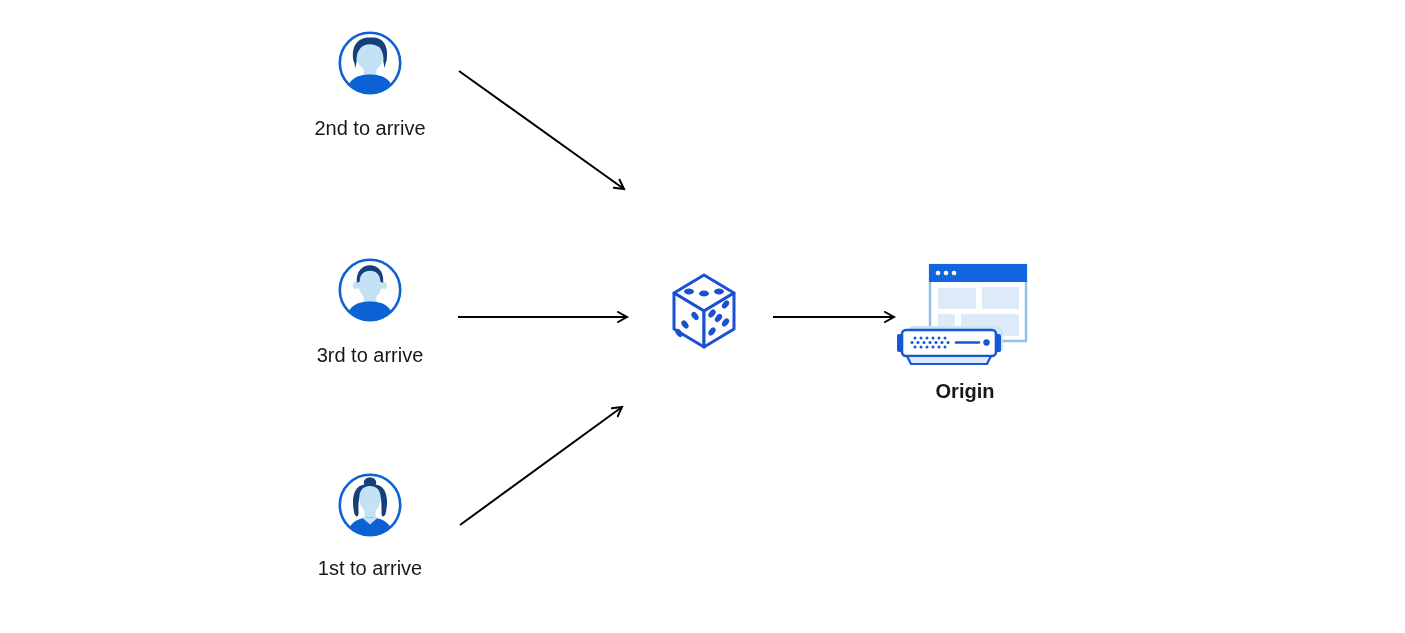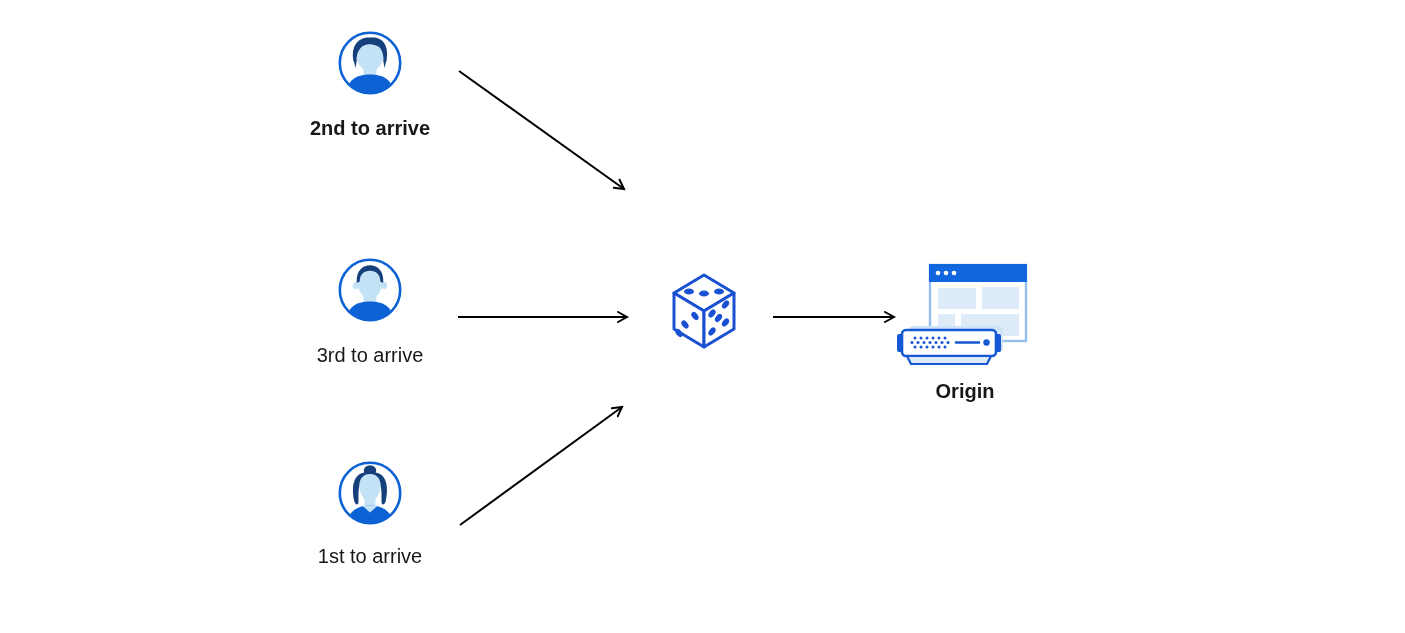--- a/index.html
+++ b/index.html
@@ -52,21 +52,21 @@
       <g clip-path="url(#c1)">
         <rect x="26.5" y="33" width="13" height="13" fill="#c4e2f5"></rect>
         <path d="M8.5 66 C10 49 20 44.5 33 44.5 C46 44.5 56 49 57.5 66 Z" fill="#0c62d4"></path>
         <path d="M33 10 C22.5 10 19.2 19 19.7 26 C20.2 34 25 41 33 41 C41 41 45.8 34 46.3 26 C46.8 19 43.5 10 33 10 Z" fill="#c4e2f5"></path>
         <path d="M16.5 31 C13.5 15 22 7 33.5 7.6 C45 6.6 52.5 14.5 49.5 31 L46.5 31 C46.8 22 43 16.2 39.5 15.8 C33 12.8 26 14.3 23 18.8 C20.5 21.8 19.5 26 19.5 31 Z" fill="#16407c"></path>
         <path d="M16.5 30 L19.8 30 L18.6 38 Z" fill="#16407c"></path>
         <path d="M49.5 30 L46.2 30 L47.4 38 Z" fill="#16407c"></path>
       </g>
       <circle cx="33" cy="33" r="30.2" fill="none" stroke="#0c62d4" stroke-width="2.6"></circle>
     </svg>
-    <div class="node-label" style="left:33px; top:86px; position:absolute;font-weight:bold;">2nd to arrive</div>
+    <div class="node-label" style="left:33px; top:86px; position:absolute;">2nd to arrive</div>
   </div>
 
   <div class="abs" style="left:337px; top:257px;">
     <svg width="66" height="66" viewBox="0 0 66 66">
       <defs>
           <clipPath id="c2">
             <circle cx="33" cy="33" r="30.2"></circle>
           </clipPath>
         </defs>
       <circle cx="33" cy="33" r="30.2" fill="#ffffff"></circle>
@@ -76,21 +76,21 @@
         <circle cx="19.2" cy="28.5" r="3.4" fill="#c4e2f5"></circle>
         <circle cx="46.8" cy="28.5" r="3.4" fill="#c4e2f5"></circle>
         <path d="M33 11 C23.5 11 20.6 19 21.1 27 C21.6 35 26.5 42 33 42 C39.5 42 44.4 35 44.9 27 C45.4 19 42.5 11 33 11 Z" fill="#c4e2f5"></path>
         <path d="M19.8 26 C18.8 13.5 26 8.3 33 8.3 C40 8.3 47.2 13.5 46.2 26 L43.3 24.5 C43.3 17.3 39 13.8 33 13.8 C27 13.8 22.7 17.3 22.7 24.5 Z" fill="#16407c"></path>
       </g>
       <circle cx="33" cy="33" r="30.2" fill="none" stroke="#0c62d4" stroke-width="2.6"></circle>
     </svg>
     <div class="node-label" style="left:33px; top:86px; position:absolute;text-align:center;">3rd to arrive</div>
   </div>
 
-  <div class="abs" style="left:337px; top:460px;">
+  <div class="abs" style="left:337px; top:472px;">
     <svg width="66" height="66" viewBox="0 0 66 66">
       <defs>
           <clipPath id="c3">
             <circle cx="33" cy="33" r="30.2"></circle>
           </clipPath>
         </defs>
       <circle cx="33" cy="33" r="30.2" fill="#ffffff"></circle>
       <g clip-path="url(#c3)">
         <rect x="27.5" y="33" width="11" height="13" fill="#c4e2f5"></rect>
         <path d="M9 66 C11 50.5 21 45.5 33 45.5 C45 45.5 55 50.5 57 66 Z" fill="#0c62d4"></path>

